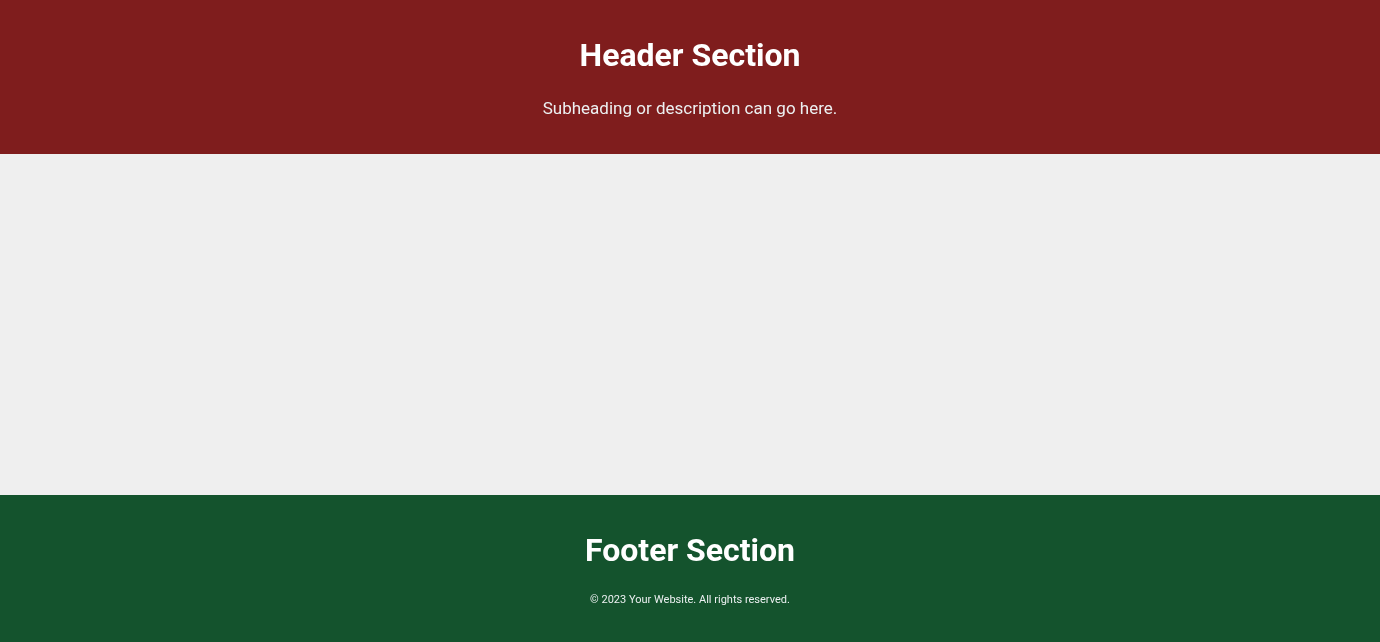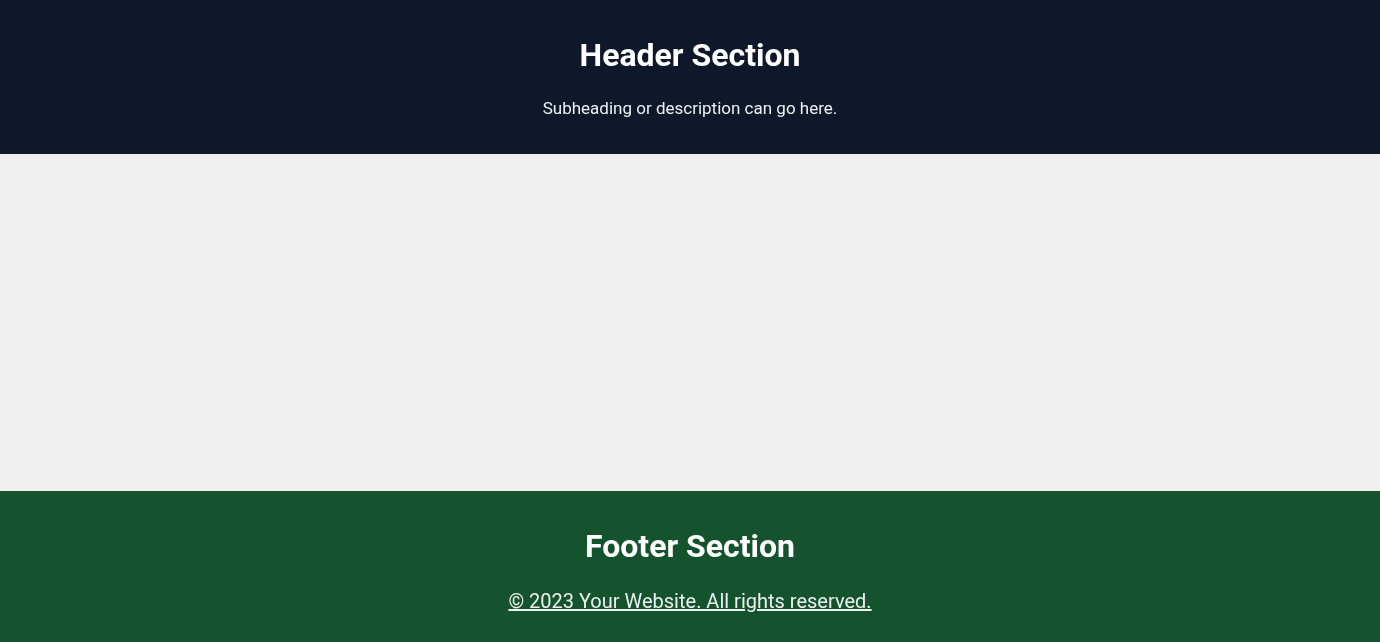--- a/index.html
+++ b/index.html
@@ -10,21 +10,21 @@
 
     body {
       font-family: -apple-system, BlinkMacSystemFont, "Segoe UI", Roboto, Helvetica, Arial, sans-serif;
       background-color: #efefef;
       min-height: 642px;
       display: flex;
       flex-direction: column;
     }
 
     .header {
-      background-color: #0f172a;
+      background-color: #7f1d1d;
       color: #ffffff;
       text-align: center;
       padding: 36px 20px;
     }
 
     .header h1 {
       font-size: 32px;
       font-weight: 700;
       margin-bottom: 24px;
     }
@@ -47,23 +47,22 @@
       padding: 36px 20px;
     }
 
     .footer h1 {
       font-size: 32px;
       font-weight: 700;
       margin-bottom: 24px;
     }
 
     .footer p {
-      font-size: 20px;
+      font-size: 11px;
       color: #ecf0f1;
-      text-decoration: underline;
     }
   </style>
 </head>
 <body>
 
 <header class="header">
   <h1>Header Section</h1>
   <p>Subheading or description can go here.</p>
 </header>
 

